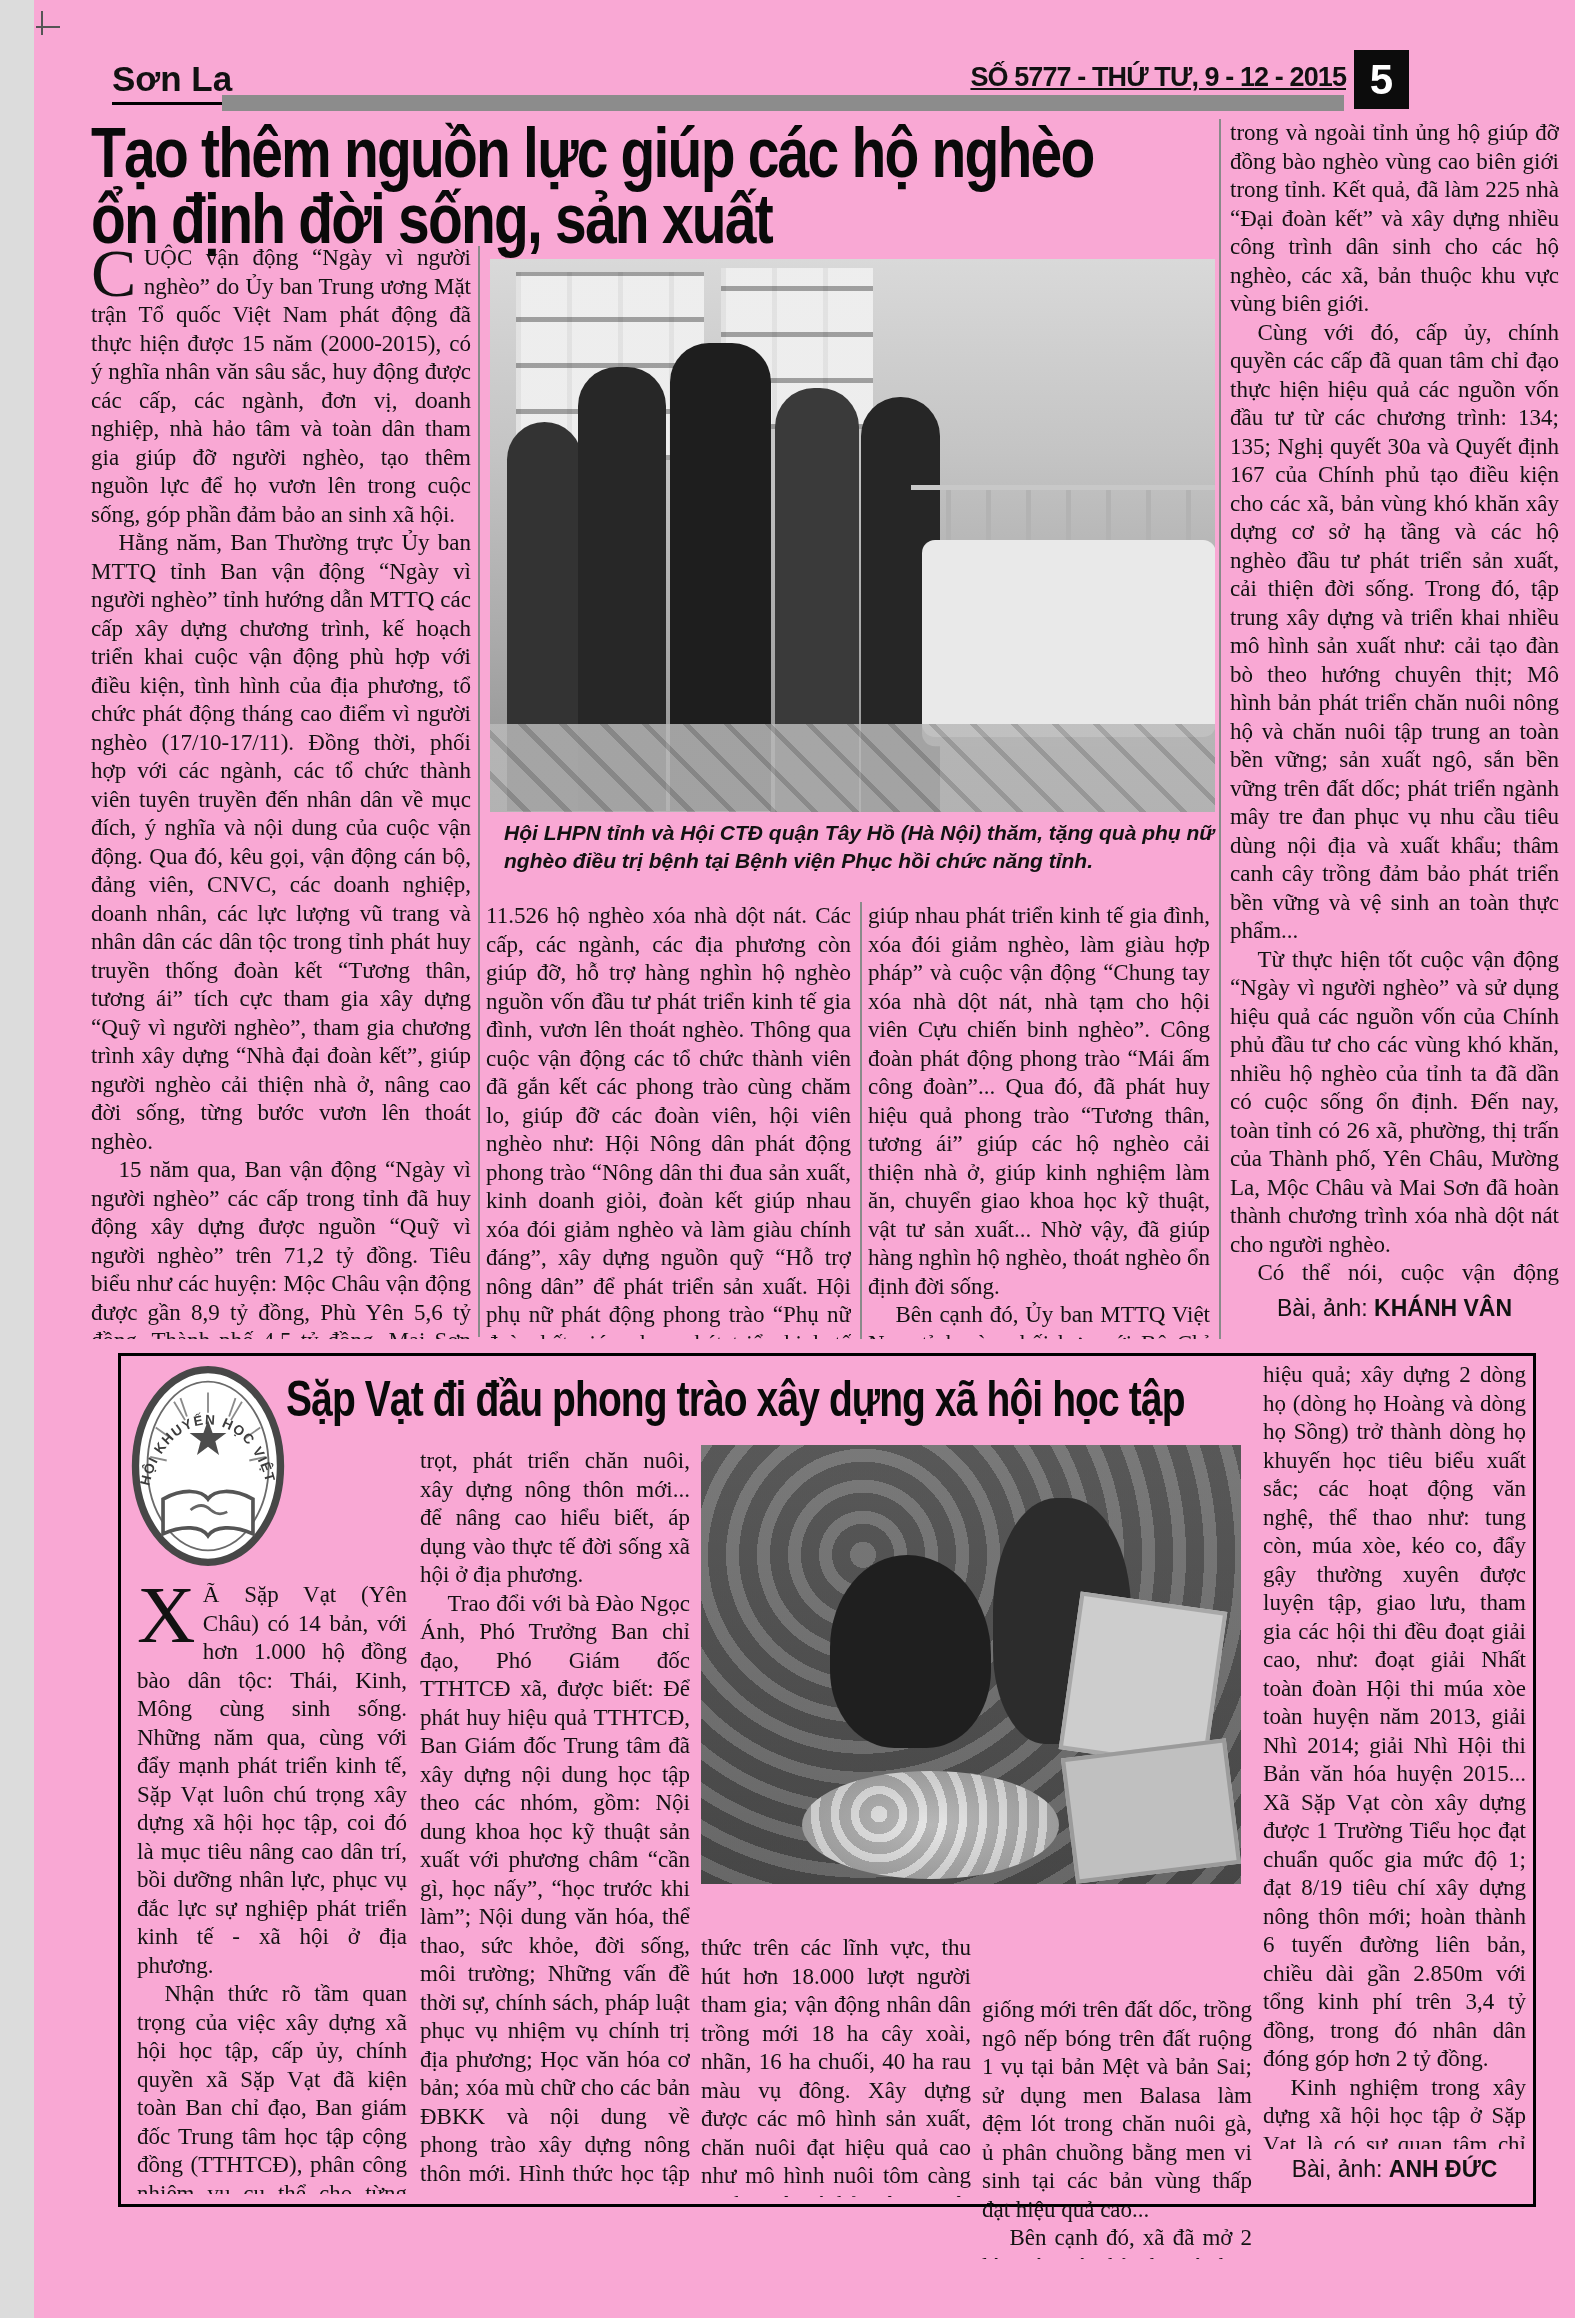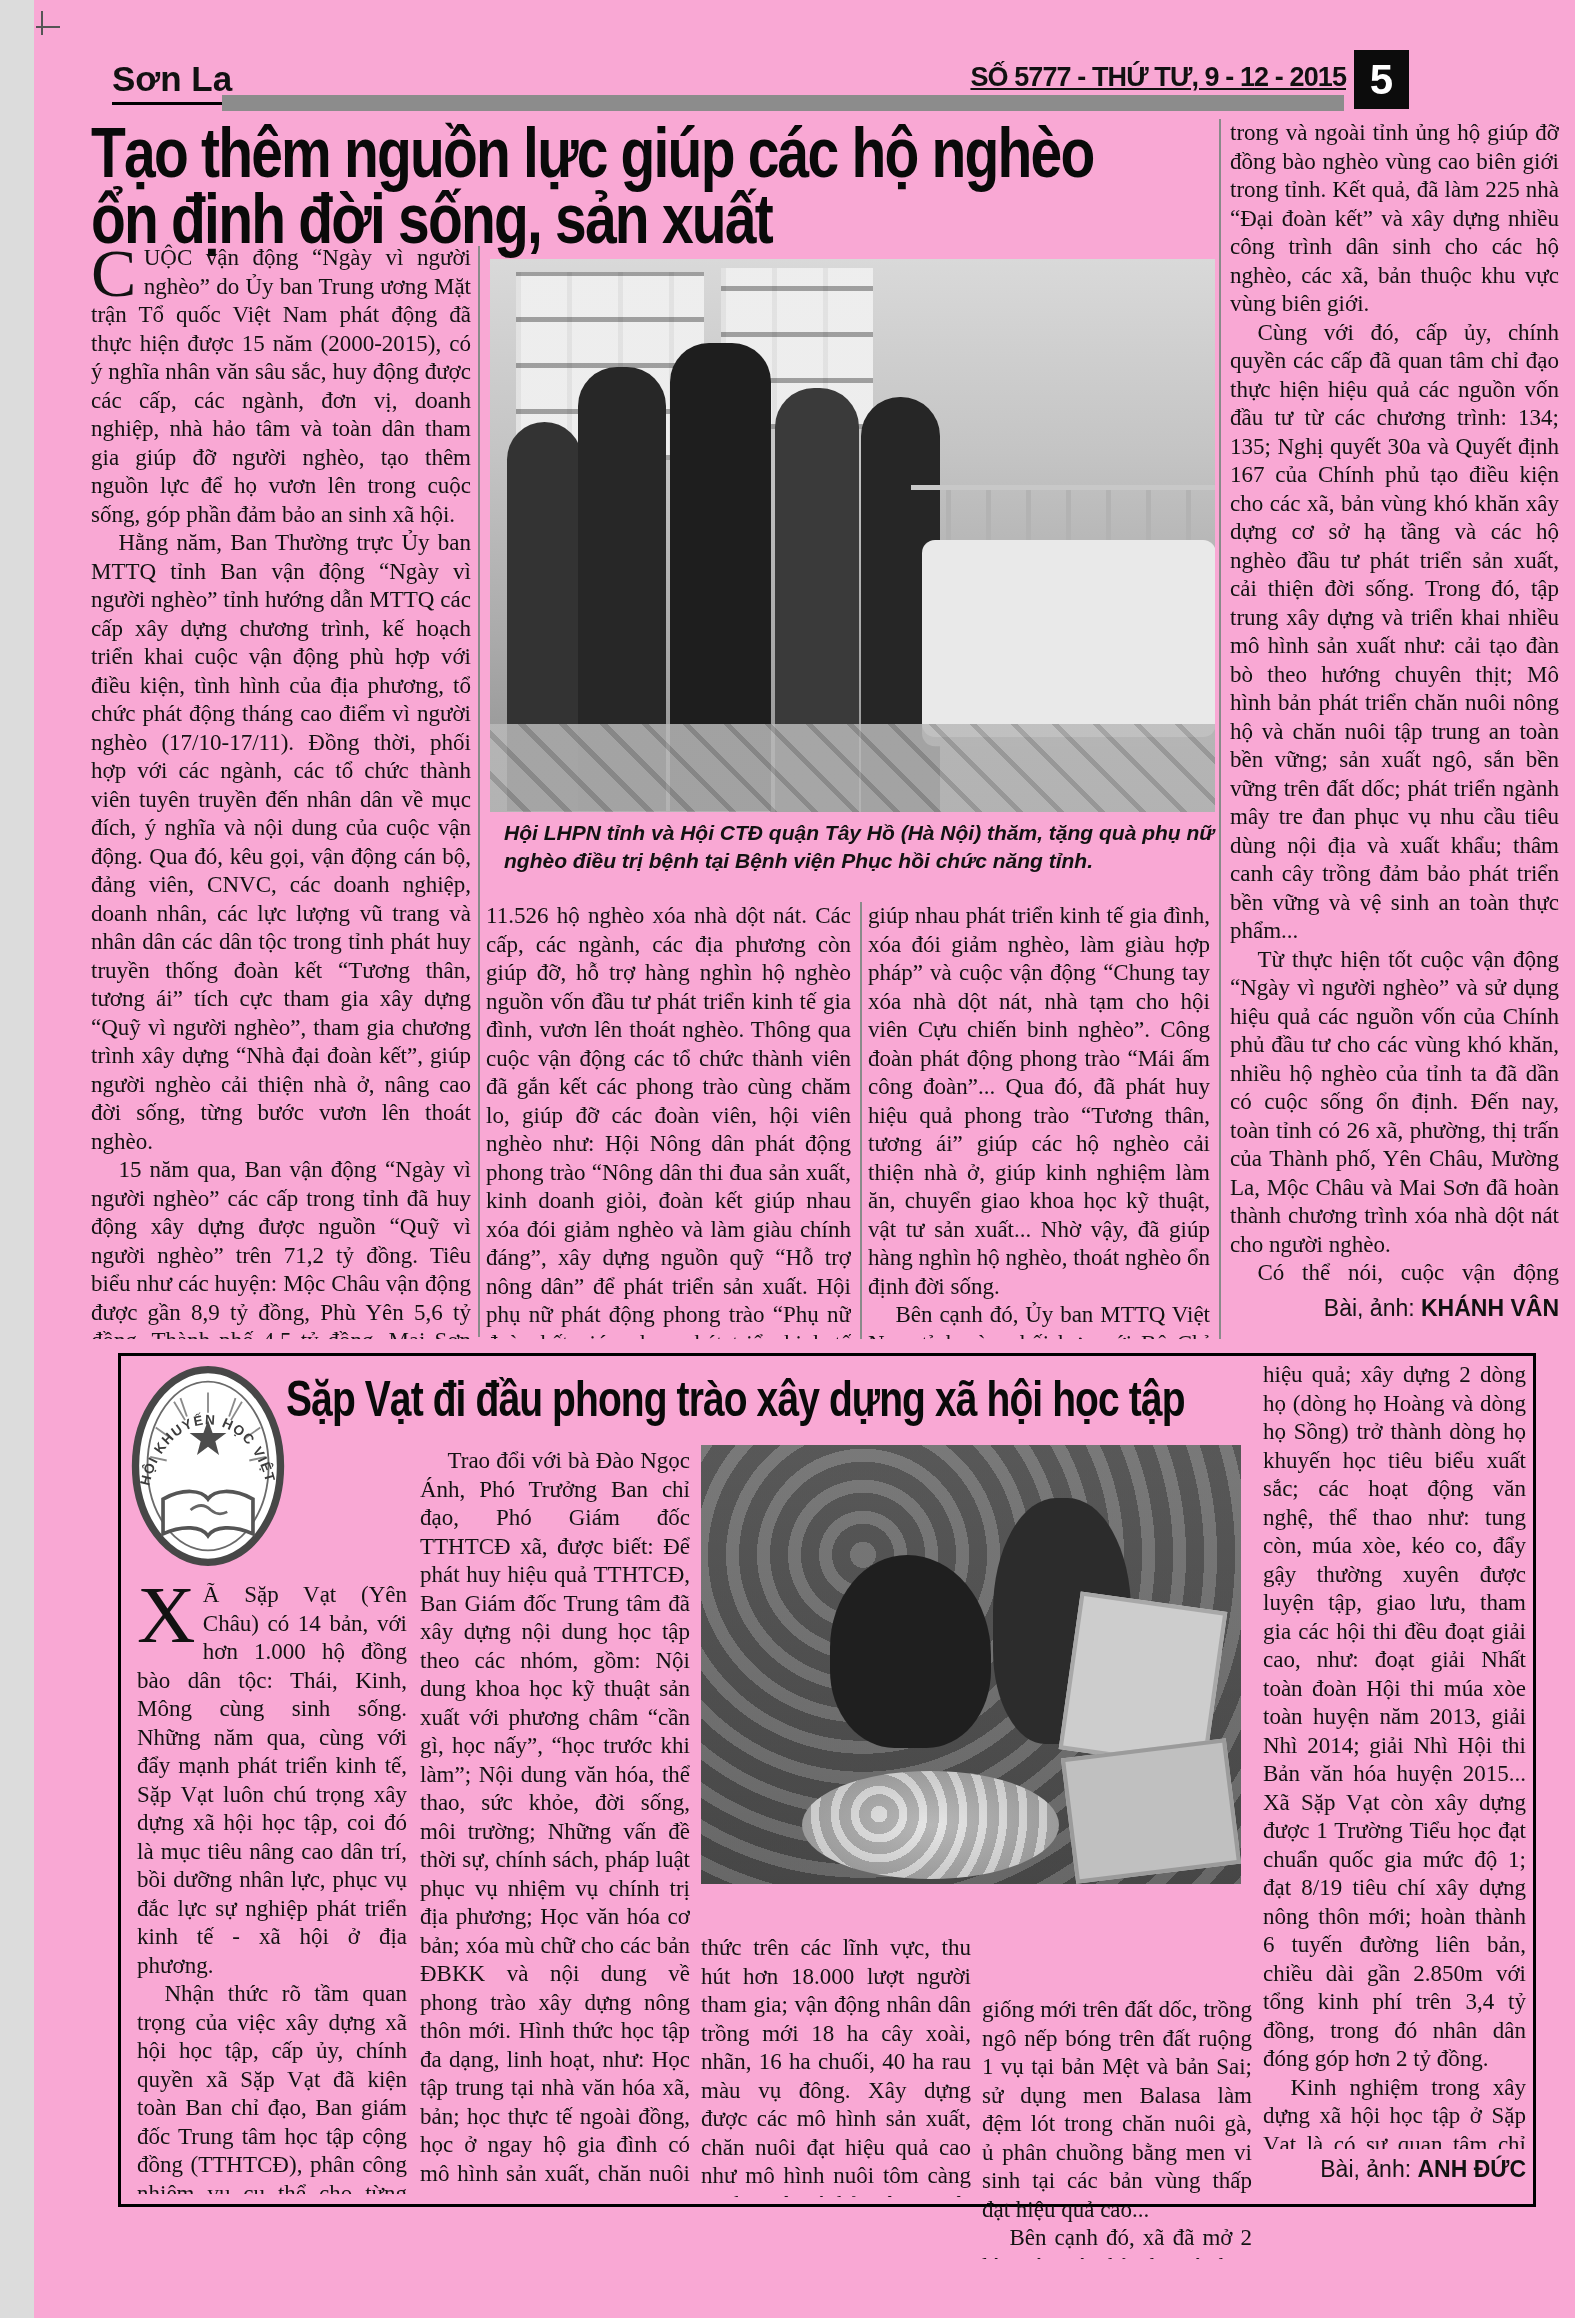--- a/index.html
+++ b/index.html
@@ -69,21 +69,21 @@
        transform:rotate(-7deg);}
   .mg{left:101px;bottom:5.5px;width:257px;height:108px;border-radius:50%;
       background:
        repeating-radial-gradient(circle at 30% 40%,rgba(255,255,255,.35) 0 8.3px,rgba(120,120,120,.35) 8.3px 20px),
        radial-gradient(ellipse at center,#d8d8d8 0%,#a5a5a5 85%);}
   
   .caption{font-family:"Liberation Sans",sans-serif;font-weight:700;font-style:italic;
            font-size:21px;line-height:27.5px;text-align:left;}
   .a1cap{left:470px;top:819px;width:725px;}
   .a2cap{left:667px;top:1890px;width:540px;font-size:19px;}
-  .byline{font-family:"Liberation Sans",sans-serif;font-size:23px;text-align:right;}
+  .byline{font-family:"Liberation Sans",sans-serif;font-size:23px;text-align:center;}
   .byline .bn{font-weight:700;}
   .a1by{left:1196px;top:1295px;width:329px;}
   .a2by{left:1229px;top:2156px;width:263px;}
   
   .a2box{left:84px;top:1353px;width:1418px;height:854px;border:3.7px solid #000;box-sizing:border-box;}
   .logo{left:96px;top:1365px;}
   .a2c1{left:103px;top:1581px;width:270px;height:613px;}
   .a2c2{left:386px;top:1447px;width:270px;height:746px;}
   .a2c3{left:667px;top:1934px;width:270px;height:263px;}
   .a2c4{left:948px;top:1996px;width:270px;height:263px;}
@@ -175,20 +175,21 @@
   </svg>
 
   <div class="abs hl a2hl">Sặp Vạt đi đầu phong trào xây dựng xã hội học tập</div>
 
   <div class="abs col a2c1">
     <p><span class="dropcap big">X</span><span>Ã Sặp Vạt (Yên Châu) có 14 bản, với hơn 1.000 hộ đồng bào dân tộc: Thái, Kinh, Mông cùng sinh sống. Những năm qua, cùng với đẩy mạnh phát triển kinh tế, Sặp Vạt luôn chú trọng xây dựng xã hội học tập, coi đó là mục tiêu nâng cao dân trí, bồi dưỡng nhân lực, phục vụ đắc lực sự nghiệp phát triển kinh tế - xã hội ở địa phương.</span></p>
     <p class="ind">Nhận thức rõ tầm quan trọng của việc xây dựng xã hội học tập, cấp ủy, chính quyền xã Sặp Vạt đã kiện toàn Ban chỉ đạo, Ban giám đốc Trung tâm học tập cộng đồng (TTHTCĐ), phân công nhiệm vụ cụ thể cho từng thành viên; nắm bắt nhu cầu học tập, bồi dưỡng của nhân dân, tổ chức cho cán bộ, đảng viên, các đoàn thể từ xã đến bản quán triệt Quyết định 89/QĐ-TTg ngày 9-1-2013 của Thủ tướng Chính phủ về xây dựng xã hội học tập; vận động nhân dân tích cực tham gia các đợt phổ biến chính sách pháp luật, tham dự các lớp tập huấn kỹ thuật canh tác trồng</p>
   </div>
 
   <div class="abs col a2c2">
+    <p>trọt, phát triển chăn nuôi, xây dựng nông thôn mới... để nâng cao hiểu biết, áp dụng vào thực tế đời sống xã hội ở địa phương.</p>
     <p class="ind">Trao đổi với bà Đào Ngọc Ánh, Phó Trưởng Ban chỉ đạo, Phó Giám đốc TTHTCĐ xã, được biết: Để phát huy hiệu quả TTHTCĐ, Ban Giám đốc Trung tâm đã xây dựng nội dung học tập theo các nhóm, gồm: Nội dung khoa học kỹ thuật sản xuất với phương châm “cần gì, học nấy”, “học trước khi làm”; Nội dung văn hóa, thể thao, sức khỏe, đời sống, môi trường; Những vấn đề thời sự, chính sách, pháp luật phục vụ nhiệm vụ chính trị địa phương; Học văn hóa cơ bản; xóa mù chữ cho các bản ĐBKK và nội dung về phong trào xây dựng nông thôn mới. Hình thức học tập đa dạng, linh hoạt, như: Học tập trung tại nhà văn hóa xã, bản; học thực tế ngoài đồng, học ở ngay hộ gia đình có mô hình sản xuất, chăn nuôi giỏi... thu hút đông đảo các tầng lớp nhân dân tham gia.</p>
 
   </div>
 
   <div class="abs photo a2photo">
     <div class="abs fg1"></div>
     <div class="abs fg2"></div>
     <div class="abs bx1"></div>
     <div class="abs bx2"></div>
     <div class="abs mg"></div>

